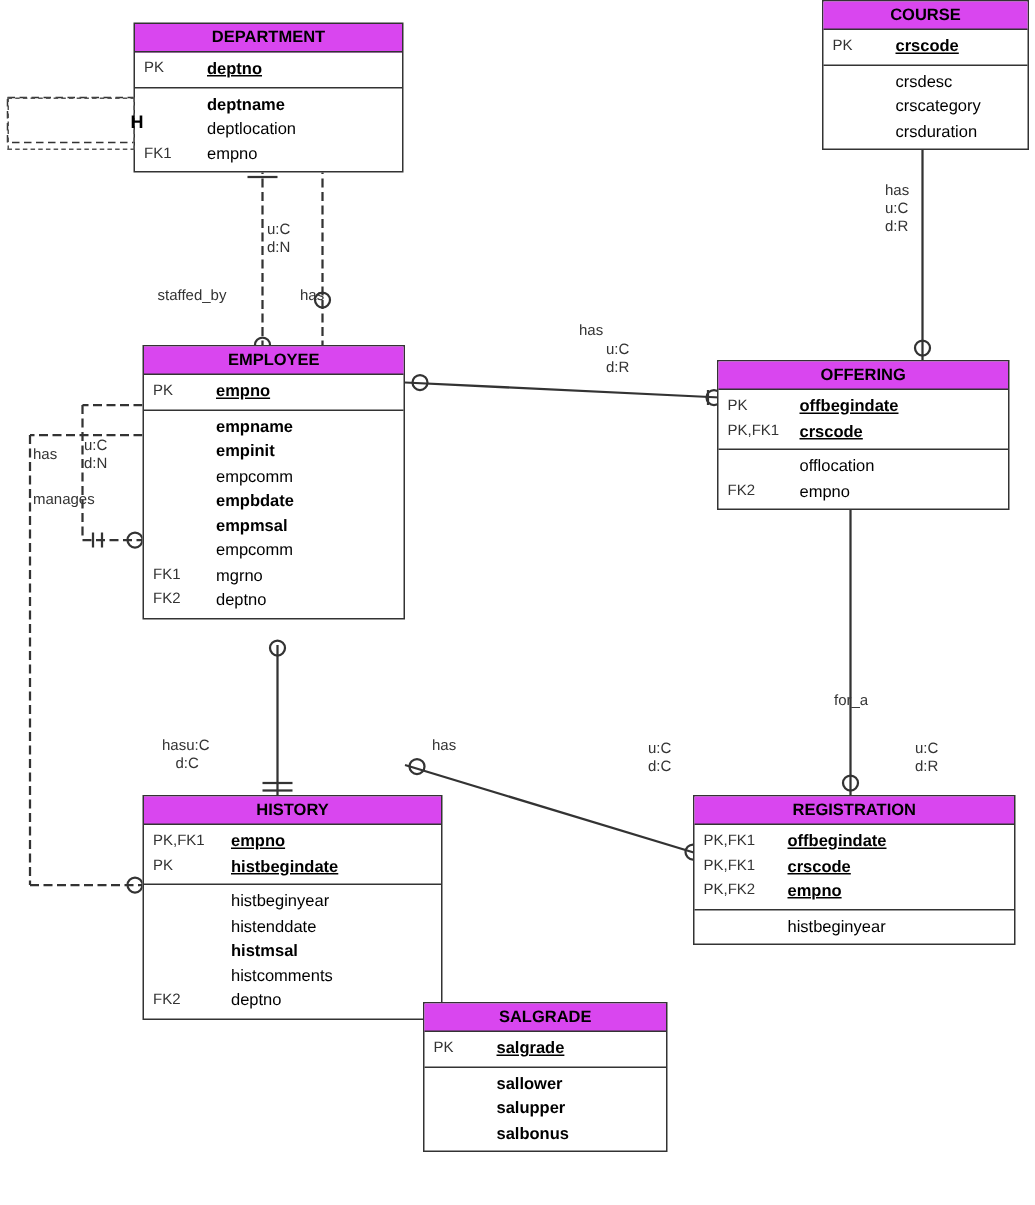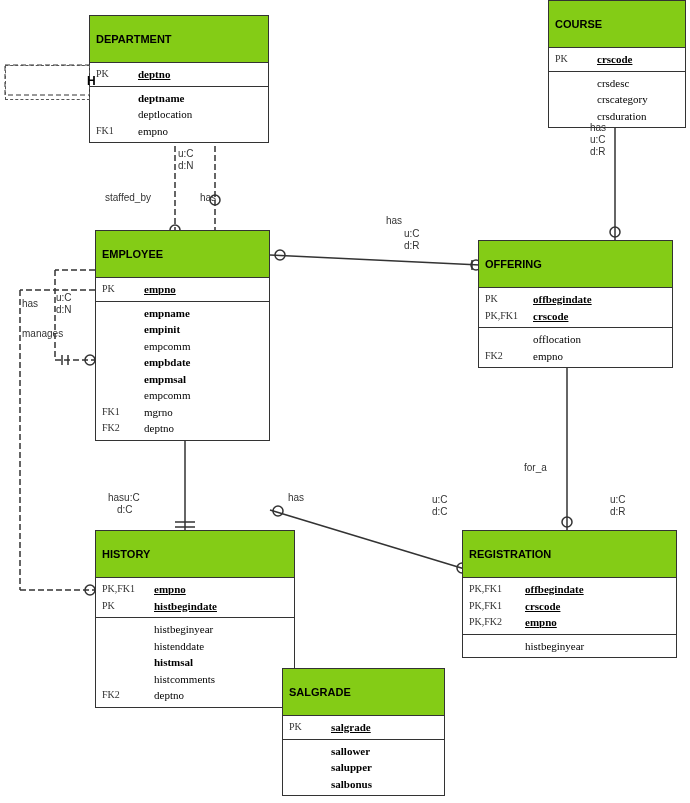--- a/index.html
+++ b/index.html
@@ -16,31 +16,30 @@
       position: relative;
       width: 690px;
       height: 803px;
     }
     .entity-box {
       position: absolute;
       border: 1.5px solid #333;
       background: #fff;
     }
     .entity-header {
-      background: #84cc16;
+      background: #d946ef;
       border-bottom: 1.5px solid #333;
-      padding: 17px 6px;
+      padding: 3px 6px;
       font-weight: bold;
-      text-align: left;
+      text-align: center;
       font-size: 11px;
     }
     .entity-section {
       border-bottom: 1.5px solid #333;
       padding: 3px 6px;
-      font-family: Liberation Serif, serif;
     }
     .entity-section:last-child {
       border-bottom: none;
     }
     .entity-row {
       display: flex;
       align-items: flex-start;
       gap: 4px;
       line-height: 1.5;
     }
@@ -345,21 +344,21 @@
   <span class="label-text" style="left:105px; top:192px;">staffed_by</span>
   <span class="label-text" style="left:200px; top:192px;">has</span>
   <span class="label-text" style="left:22px; top:298px;">has</span>
   <span class="label-text" style="left:22px; top:328px;text-align:center;">manages</span>
   <span class="label-text" style="left:108px; top:492px;">hasu:C</span>
   <span class="label-text" style="left:117px; top:504px;">d:C</span>
   <span class="label-text" style="left:288px; top:492px;">has</span>
   <span class="label-text" style="left:386px; top:215px;">has</span>
   <span class="label-text" style="left:404px; top:228px;">u:C</span>
   <span class="label-text" style="left:404px; top:240px;">d:R</span>
-  <span class="label-text" style="left:524px; top:462px;">for_a</span>
+  <span class="label-text" style="left:556px; top:462px;">for_a</span>
   <span class="label-text" style="left:432px; top:494px;">u:C</span>
   <span class="label-text" style="left:432px; top:506px;">d:C</span>
   <span class="label-text" style="left:610px; top:494px;">u:C</span>
   <span class="label-text" style="left:610px; top:506px;">d:R</span>
   <span class="label-text" style="left:178px; top:148px;">u:C</span>
   <span class="label-text" style="left:178px; top:160px;">d:N</span>
   <span class="label-text" style="left:56px; top:292px;">u:C</span>
   <span class="label-text" style="left:56px; top:304px;">d:N</span>
   <span class="label-text" style="left:590px; top:122px;">has</span>
   <span class="label-text" style="left:590px; top:134px;">u:C</span>

